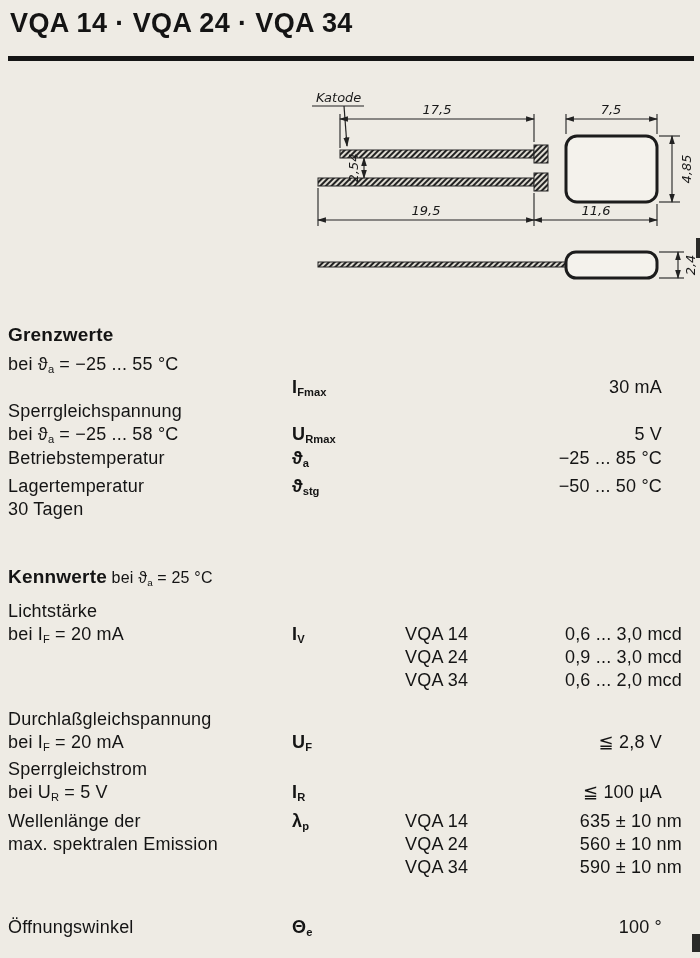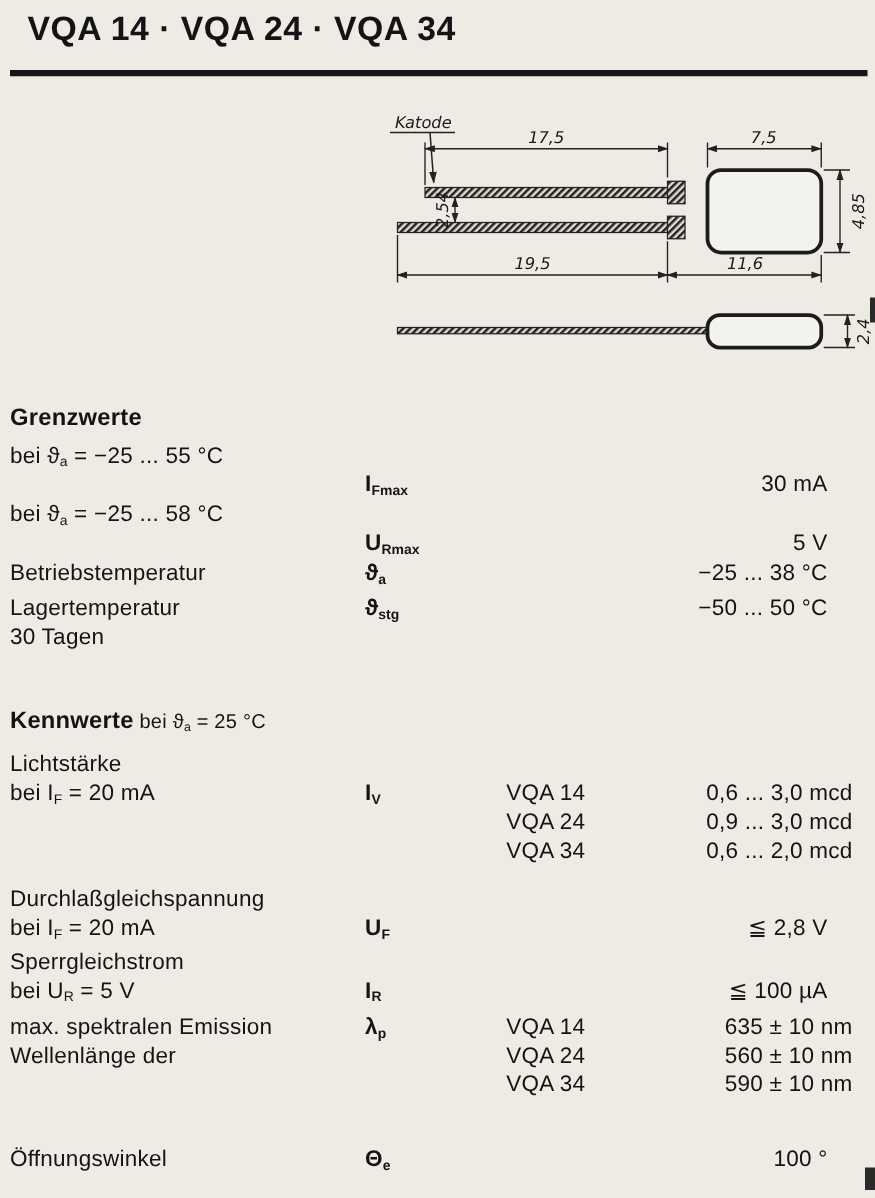--- a/index.html
+++ b/index.html
@@ -7,21 +7,21 @@
   body {
     width: 700px; height: 958px;
     background: #eeebe4;
     font-family: "Liberation Sans", sans-serif;
     color: #141414;
     position: relative;
     overflow: hidden;
   }
   .title {
     position: absolute; left: 10px; top: 8px;
-    font-size: 27px; font-weight: 700; letter-spacing: .4px; margin-left: 12px;
+    font-size: 27px; font-weight: 700; letter-spacing: .4px;
   }
   .rule {
     position: absolute; left: 8px; top: 56px;
     width: 686px; height: 5px; background: #151515;
   }
   .heading {
     position: absolute; left: 8px;
     font-size: 19px; font-weight: 700; letter-spacing: .2px;
   }
   .heading .r { font-weight: 400; font-size: 16px; }
@@ -134,30 +134,31 @@
 <div class="row" style="top:353px">
   <div>
     <div><span>bei </span><span>ϑ</span><sub>a</sub><span> = −25 ... 55 °C</span></div>
   </div>
   <div class="sym line2"><span>I</span><sub>Fmax</sub></div>
   <div class="val line2">30 mA</div>
 </div>
 
 <div class="row" style="top:400px">
   <div>
+    <div>Sperrgleichspannung</div>
     <div><span>bei </span><span>ϑ</span><sub>a</sub><span> = −25 ... 58 °C</span></div>
   </div>
   <div class="sym line2"><span>U</span><sub>Rmax</sub></div>
   <div class="val line2">5 V</div>
 </div>
 
 <div class="row" style="top:447px">
   <div>Betriebstemperatur</div>
   <div class="sym"><span>ϑ</span><sub>a</sub></div>
-  <div class="val">−25 ... 38 °C</div>
+  <div class="val">−25 ... 85 °C</div>
 </div>
 
 <div class="row" style="top:475px">
   <div>
     <div>Lagertemperatur</div>
     <div>30 Tagen</div>
   </div>
   <div class="sym"><span>ϑ</span><sub>stg</sub></div>
   <div class="val">−50 ... 50 °C</div>
 </div>
@@ -201,22 +202,22 @@
   <div>
     <div>Sperrgleichstrom</div>
     <div><span>bei </span><span>U</span><sub>R</sub><span> = 5 V</span></div>
   </div>
   <div class="sym line2"><span>I</span><sub>R</sub></div>
   <div class="val line2">≦ 100 µA</div>
 </div>
 
 <div class="row" style="top:810px">
   <div>
+    <div>Wellenlänge der</div>
     <div>max. spektralen Emission</div>
-    <div>Wellenlänge der</div>
   </div>
   <div class="sym"><span>λ</span><sub>p</sub></div>
   <div class="variants">
     <div class="vline">
         <span>VQA 14</span>
         <span>635 ± 10 nm</span>
       </div>
     <div class="vline">
         <span>VQA 24</span>
         <span>560 ± 10 nm</span>

